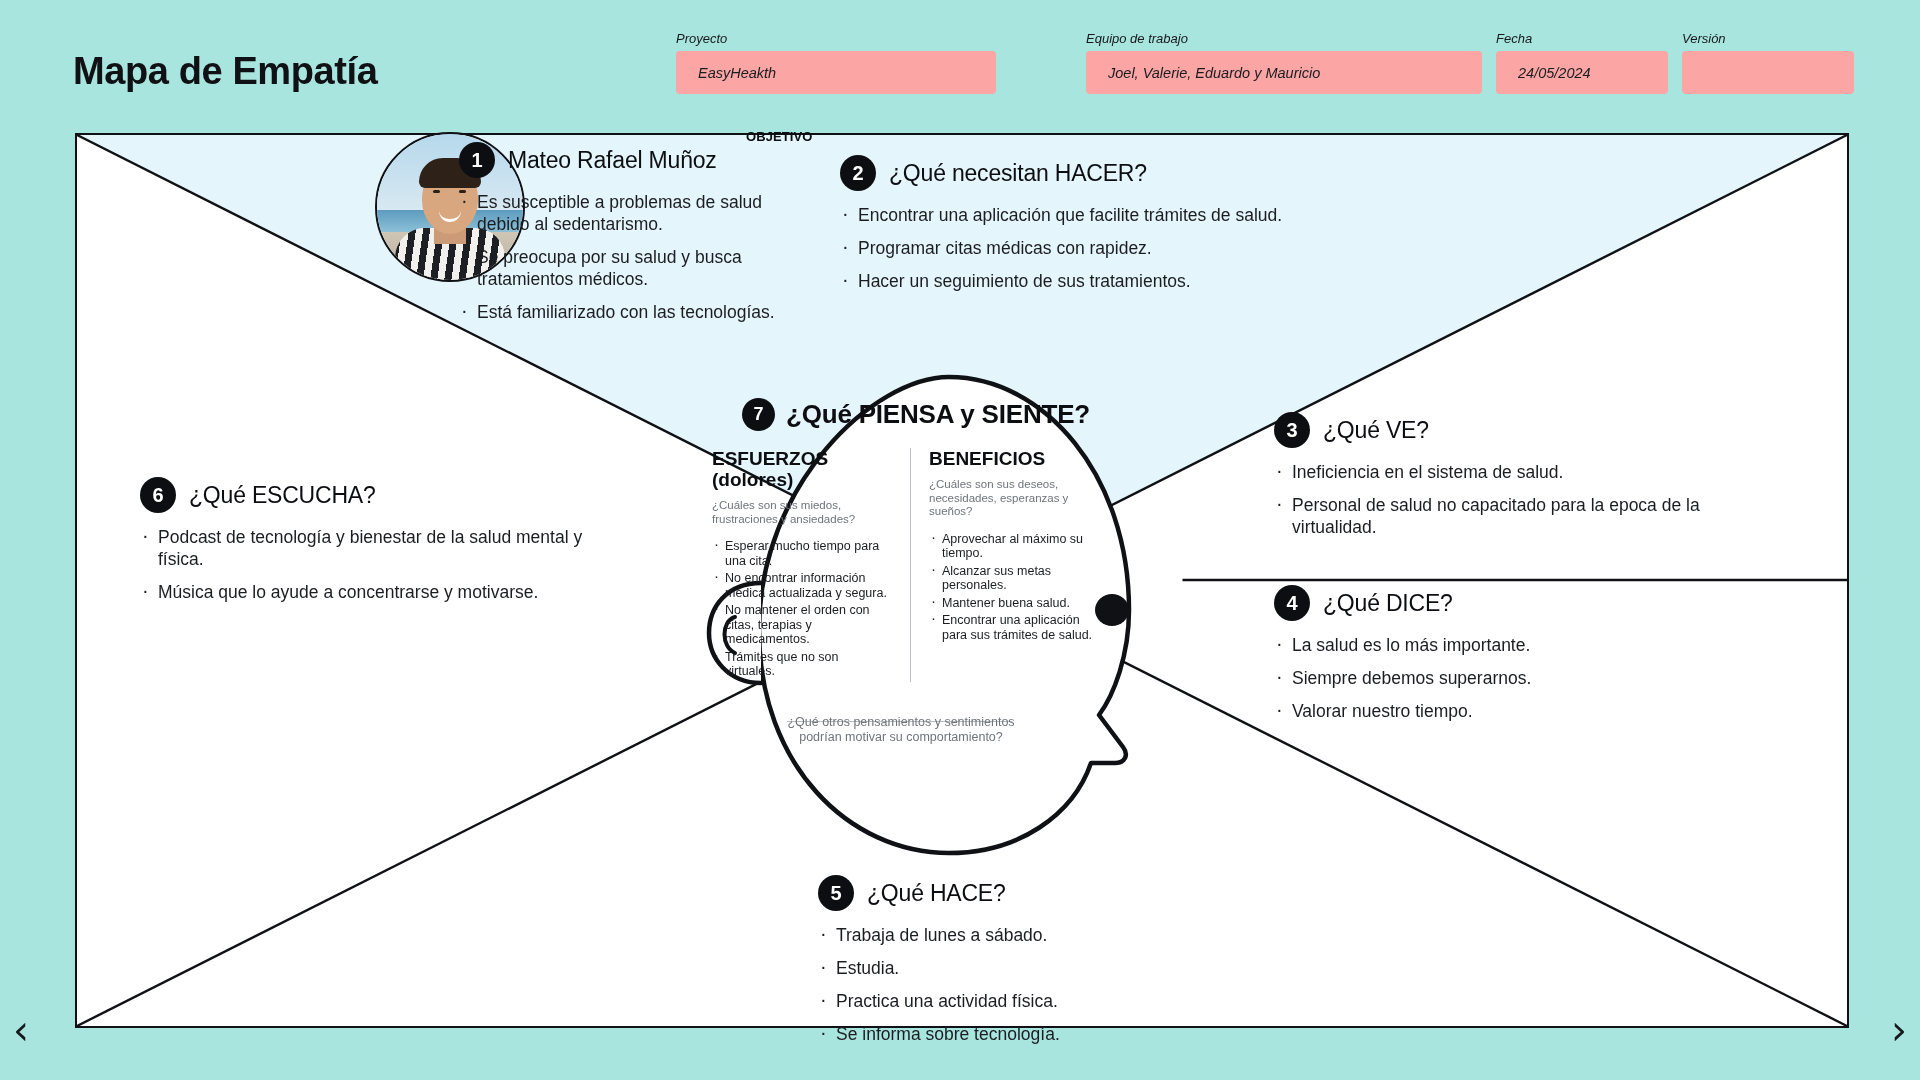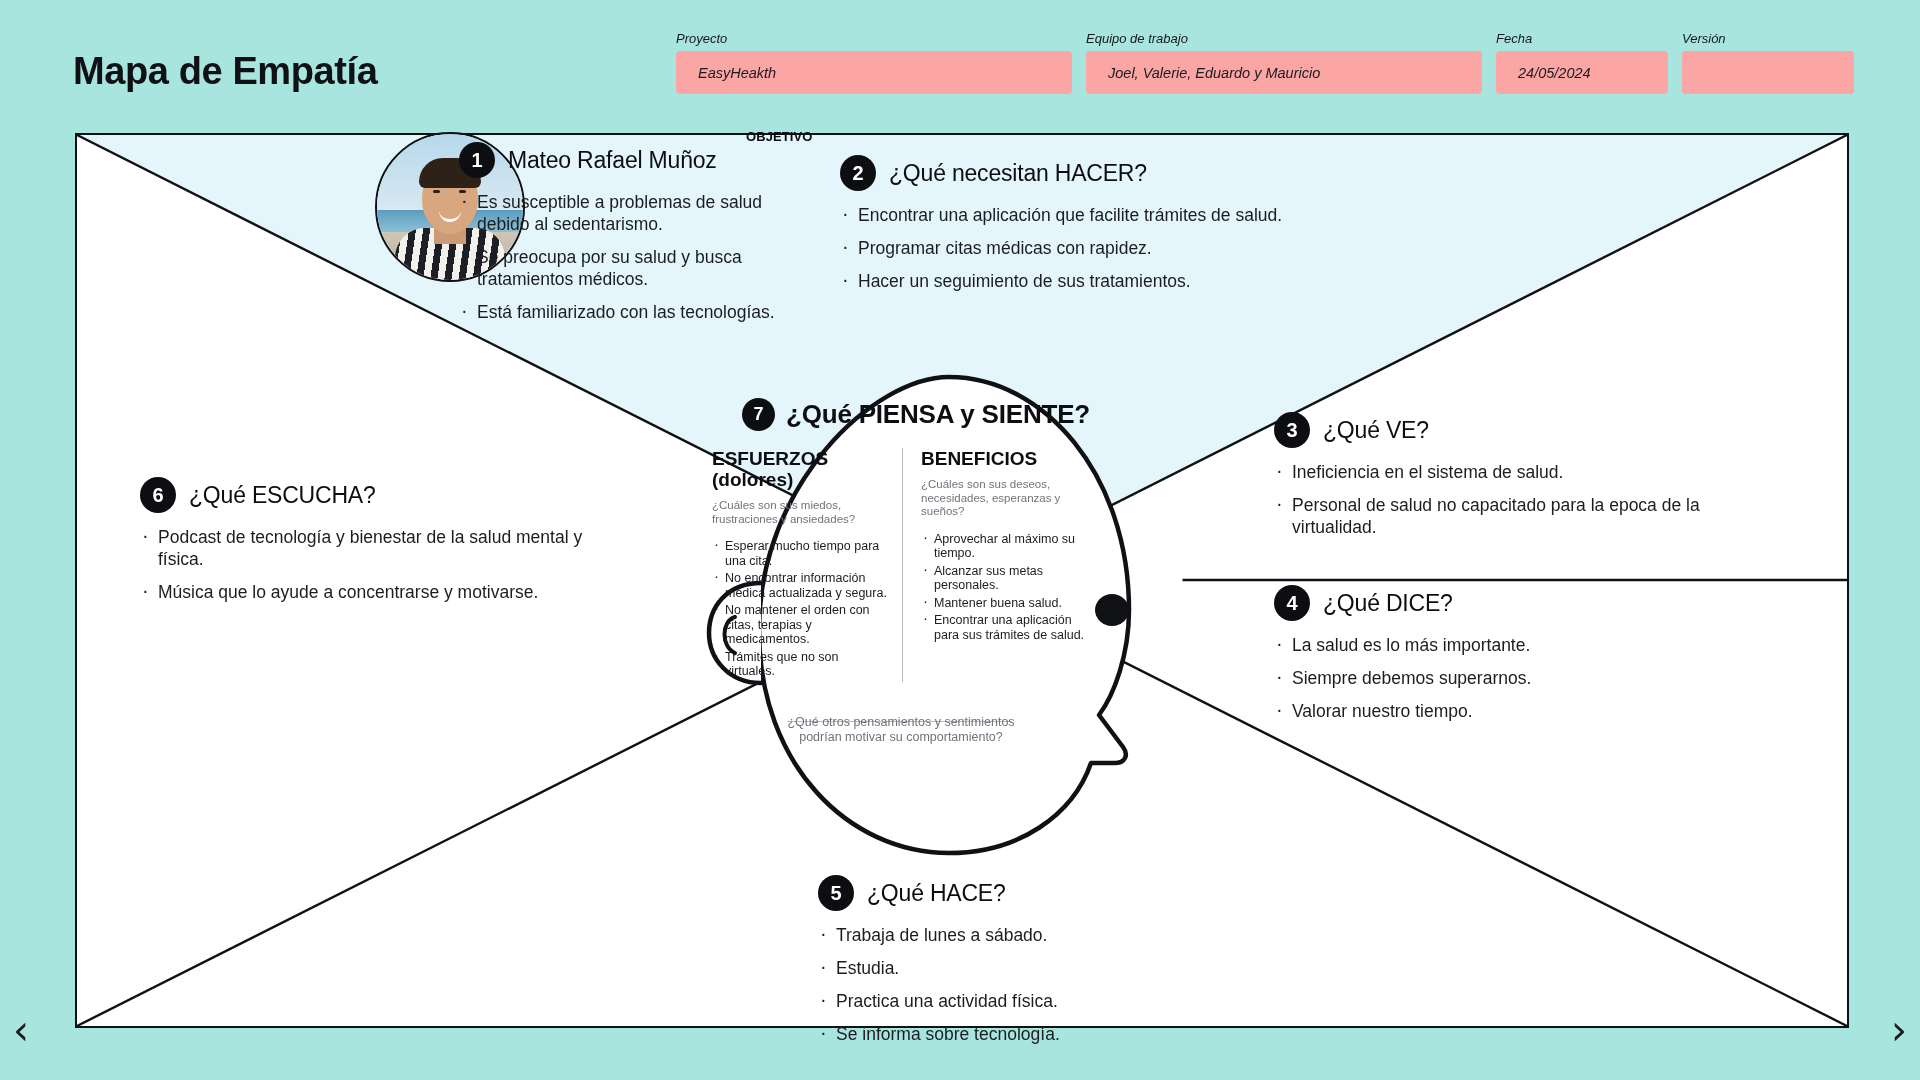--- a/index.html
+++ b/index.html
@@ -23,21 +23,21 @@
   .field .flabel{
     font-size:13px;font-style:italic;color:#16181c;
     margin-bottom:5px;display:block;line-height:14px;
   }
   .field .fbox{
     background:#fca5a5;border-radius:4px;height:43px;
     box-sizing:border-box;padding:0 22px;
     display:flex;align-items:center;
     font-size:14.5px;font-style:italic;color:#1a1c20;
   }
-  #f-proyecto{left:676px;width:396px;}
+  #f-proyecto{left:676px;width:320px;}
   #f-equipo{left:1086px;width:396px;}
   #f-fecha{left:1496px;width:172px;}
   #f-version{left:1682px;width:172px;}
 
   
   .canvas{
     position:absolute;left:75px;top:133px;width:1774px;height:895px;
     background:#ffffff;border:2.5px solid #101114;box-sizing:border-box;
   }
   .canvas svg.lines{position:absolute;left:0;top:0;width:100%;height:100%;}
@@ -112,21 +112,21 @@
   
   .headwrap{position:absolute;left:622px;top:220px;width:500px;height:520px;}
   .headwrap svg{position:absolute;left:0;top:0;}
   .head-content{position:absolute;left:0;top:0;width:500px;height:520px;}
 
   #sec7head{
     position:absolute;left:43px;top:43px;display:flex;align-items:center;gap:11px;
   }
   #sec7head h2{margin:0;font-size:26px;font-weight:bold;color:#0d0e11;letter-spacing:-0.2px;}
 
-  .cols{position:absolute;left:13px;top:93px;width:400px;display:flex;}
+  .cols{position:absolute;left:13px;top:93px;width:400px;display:flex;gap:8px;}
   .col{width:190px;box-sizing:border-box;}
   .col.left{padding-right:12px;}
   .col.right{padding-left:18px;border-left:1.5px solid #b9bcc1;}
   .col h3{margin:0;font-size:19px;font-weight:bold;color:#0d0e11;line-height:21px;}
   .col .q{margin:9px 0 0 0;font-size:11.5px;line-height:13.5px;color:#6f747b;}
   .col ul{list-style:none;margin:13px 0 0 0;padding:0;}
   .col ul li{
     position:relative;padding-left:13px;margin-bottom:3px;
     font-size:12.5px;line-height:14.5px;color:#1b1d21;
   }

